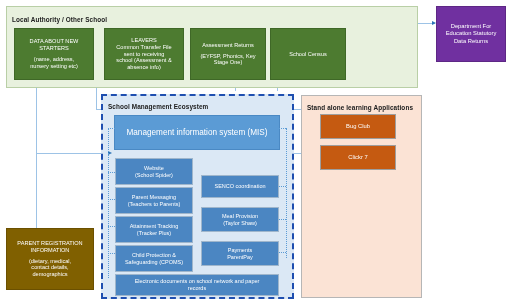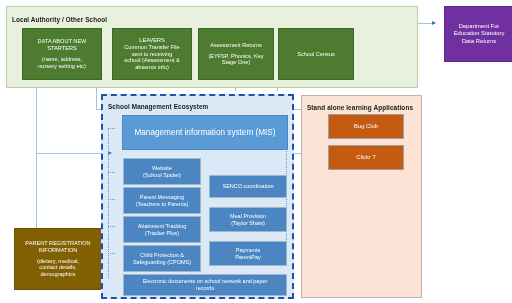--- a/index.html
+++ b/index.html
@@ -23,21 +23,21 @@
     background:#dbe8f5;border:2px dashed #1f4fb0;
   }
   .panel-sal{
     background:#fbe3d5;border:1px solid #b6b6b6;
   }
 
   
   .node{
     position:absolute;box-sizing:border-box;display:flex;
     align-items:center;justify-content:center;text-align:center;
-    color:#ffffff;line-height:1.22;padding:2px 3px;margin-left:8px;
+    color:#ffffff;line-height:1.22;padding:2px 3px;
   }
   .node span{display:block;width:100%;}
 
   .n-green{background:#4d7b30;border:1px solid #3f6827;font-size:5.6px;}
   .n-purple{background:#7030a0;border:1px solid #5d2785;font-size:5.8px;}
   .n-olive{background:#806000;border:1px solid #6b5000;font-size:5.6px;}
   .n-mis{background:#5b9bd5;border:1px solid #4a89c4;font-size:8.2px;}
   .n-blue{background:#4b86c2;border:1px solid #9fb6cc;font-size:5.5px;}
   .n-orange{background:#c55a11;border:1px solid #9e9e9e;font-size:5.8px;}
 

